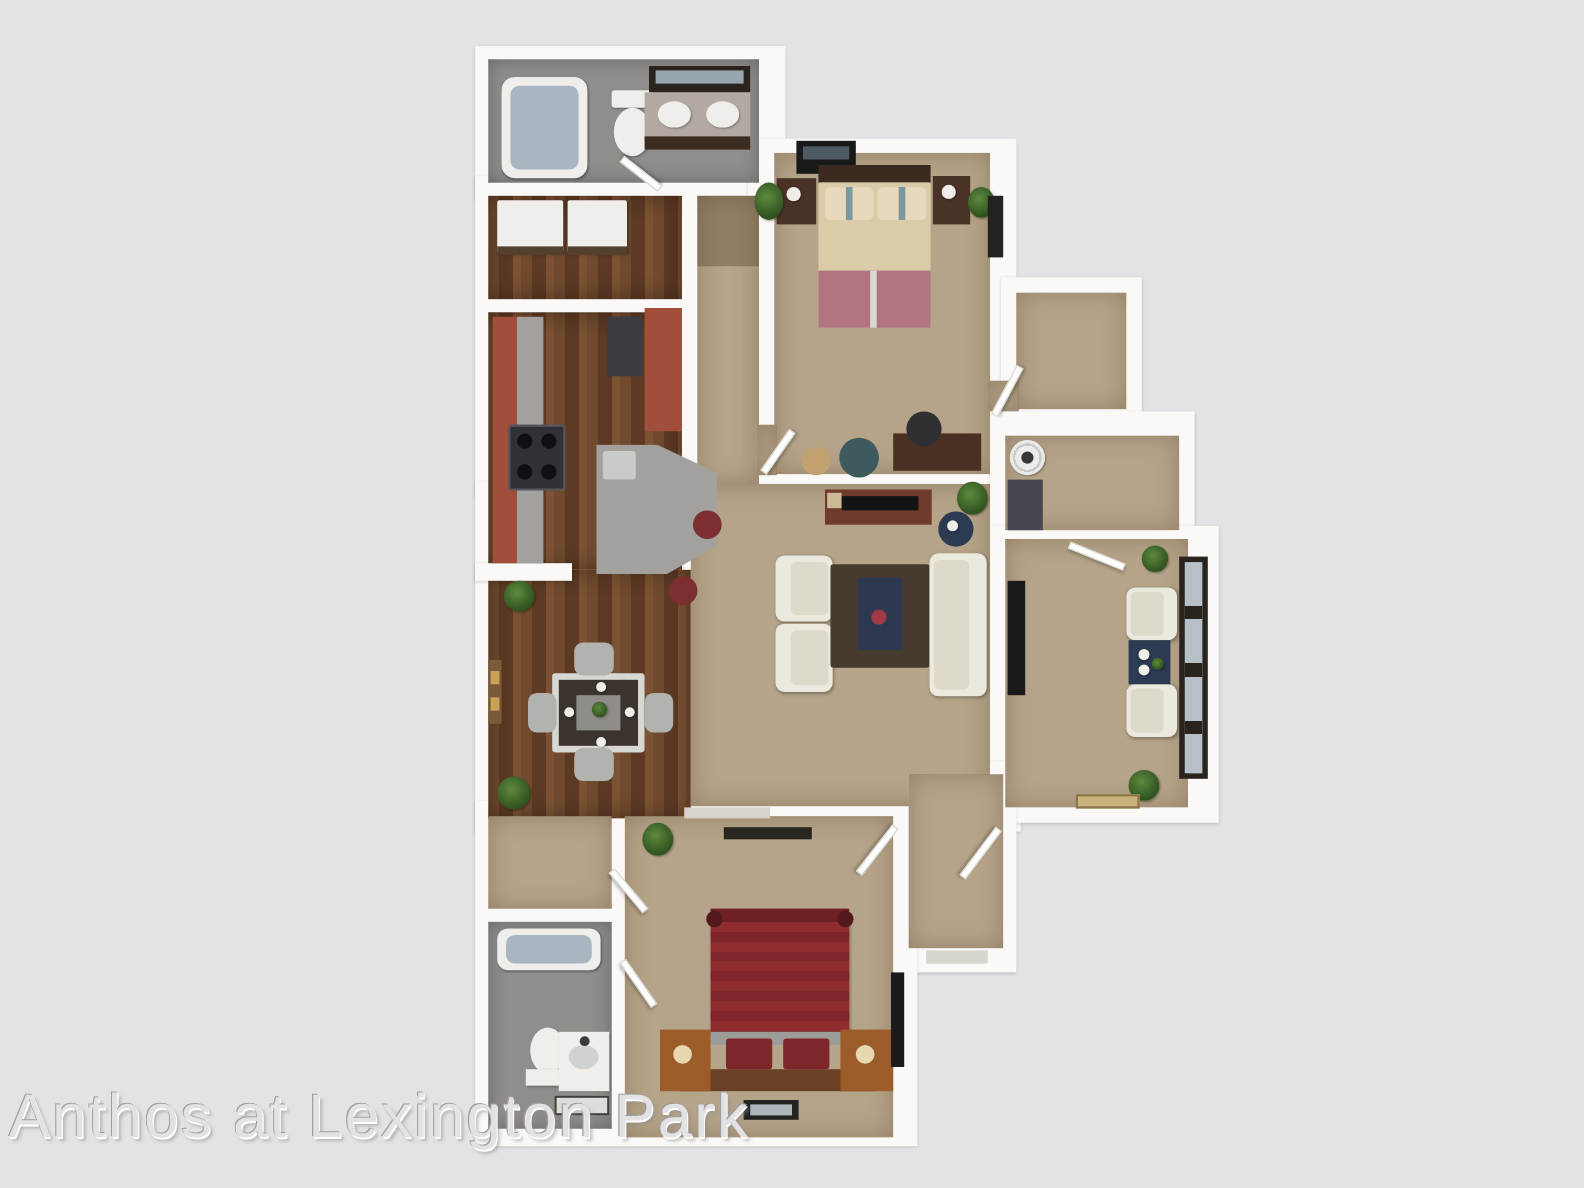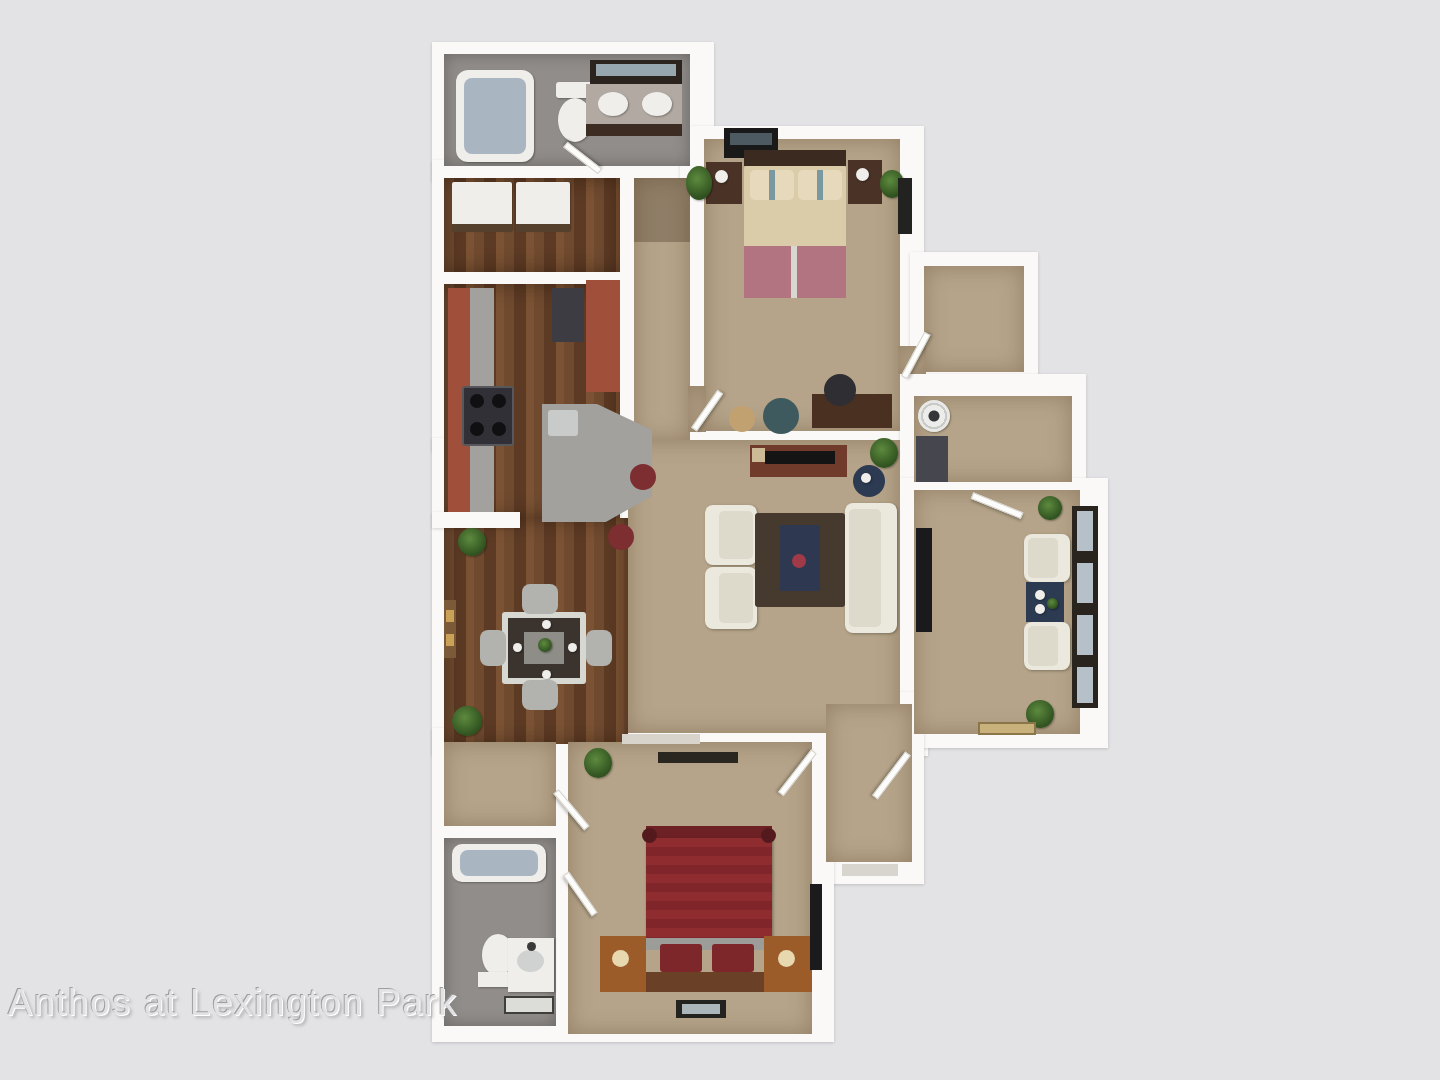--- a/index.html
+++ b/index.html
@@ -26,21 +26,21 @@
   .washer{background:radial-gradient(circle,#35353a 0 5px,#ececea 6px 11px,#c9c9c7 11px 13px,#e8e8e6 13px);
           border-radius:50%;box-shadow:1px 1px 2px rgba(0,0,0,.3);}
   .granitebar{background:#a2a19e;clip-path:polygon(0 0,50% 0,100% 22%,100% 78%,58% 100%,0 100%);}
   .rug{border:2px solid #3f3e3a;}
   .mat{border:2px solid #8a7648;}
   .bed2quilt{background:repeating-linear-gradient(180deg,#8e2c30 0 9px,#80262a 9px 18px);
              box-shadow:1px 1px 3px rgba(0,0,0,.35);}
   .stove{background:#303036;border:2px solid #57575c;}
   #watermark{
     position:absolute;left:8px;top:982px;z-index:50;
-    font-size:36px;letter-spacing:2px;color:#e2e2e4;
+    font-size:56px;letter-spacing:2px;color:#e2e2e4;
     text-shadow:-1px -1px 0 #9e9e9e,1px 1px 0 #ffffff,3px 3px 3px rgba(140,140,140,.5);
   }
 </style>
 </head>
 <body>
 
 <div id="plan">
     <div class="el wall" style="left: 432px; top: 42px; width: 282px; height: 140px;"></div>
     <div class="el wall" style="left: 432px; top: 160px; width: 282px; height: 292px;"></div>
     <div class="el wall" style="left: 432px; top: 438px; width: 215px; height: 318px;"></div>

